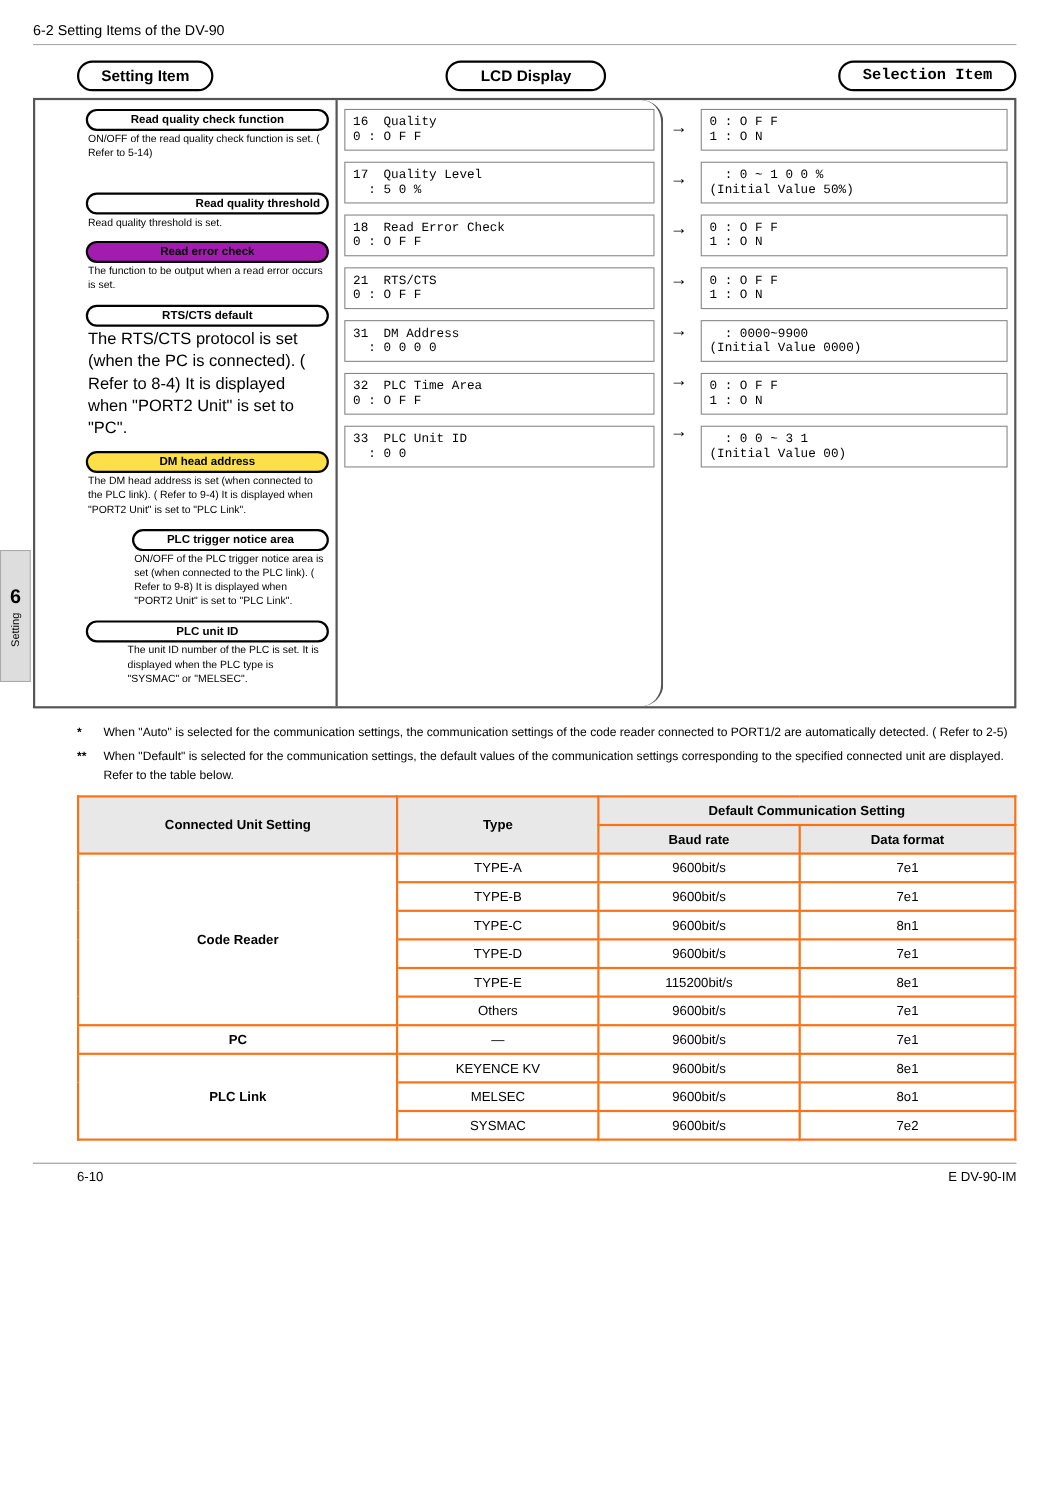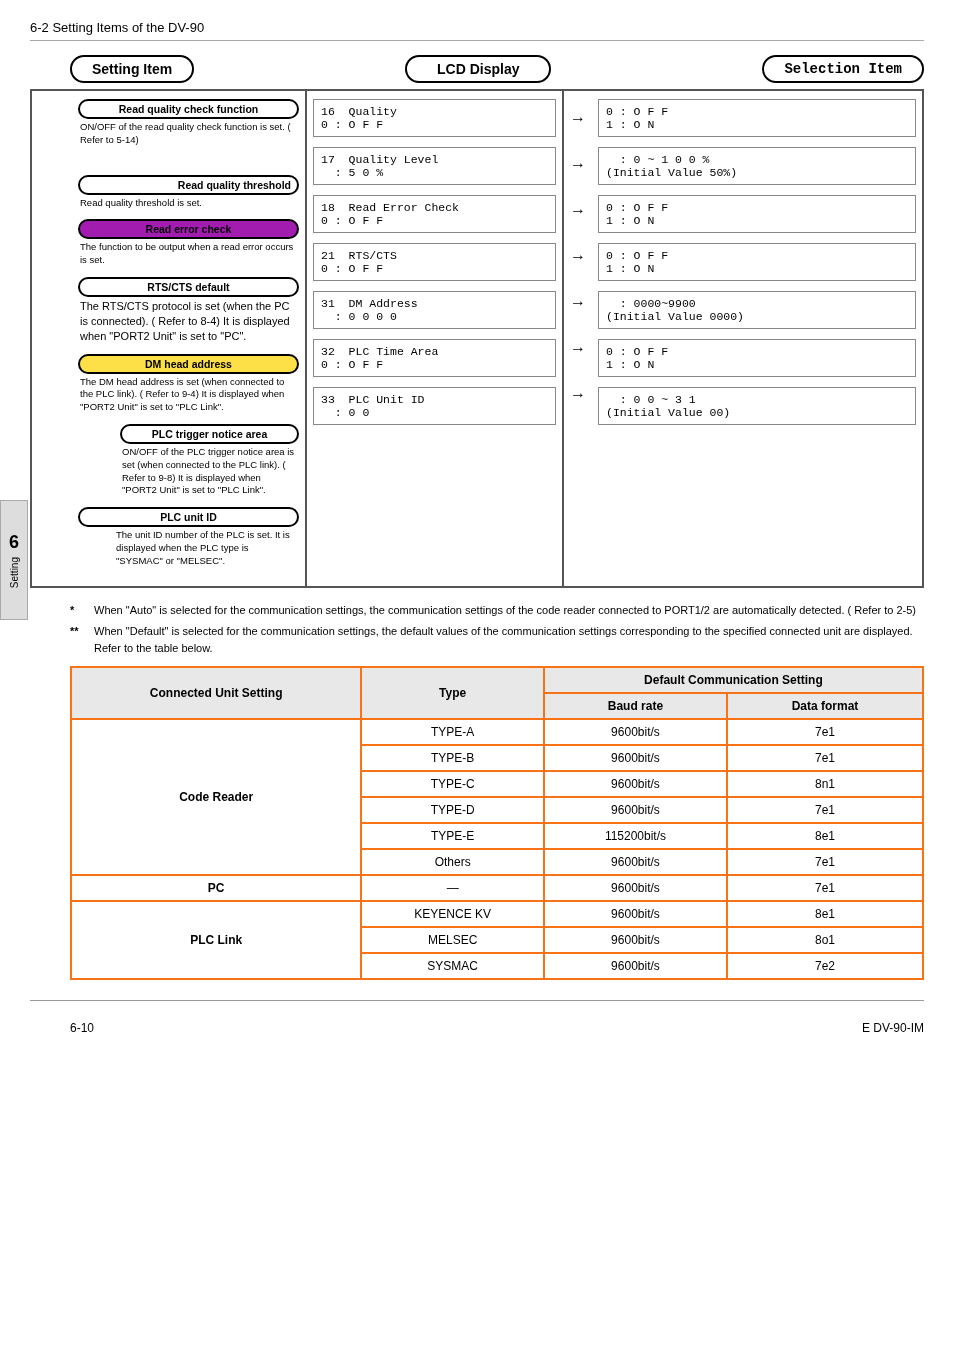--- a/index.html
+++ b/index.html
@@ -66,21 +66,21 @@
         <div style="margin-bottom: 6px;">
           <div style="border: 2px solid rgb(0, 0, 0); border-radius: 10px; padding: 2px 6px; text-align: right; font-size: 10.5px; font-weight: bold; background: rgb(255, 255, 255); margin-top: 24px;">Read quality threshold</div>
           <div style="font-size: 9.5px; line-height: 1.35; padding: 2px 2px 4px; color: rgb(0, 0, 0);">Read quality threshold is set.</div>
         </div>
         <div style="margin-bottom: 6px;">
           <div style="border: 2px solid rgb(0, 0, 0); border-radius: 10px; padding: 2px 6px; text-align: center; font-size: 10.5px; font-weight: bold; background: #a21caf;">Read error check</div>
           <div style="font-size: 9.5px; line-height: 1.35; padding: 2px 2px 4px; color: rgb(0, 0, 0);">The function to be output when a read error occurs is set.</div>
         </div>
         <div style="margin-bottom: 6px;">
           <div style="border: 2px solid rgb(0, 0, 0); border-radius: 10px; padding: 2px 6px; text-align: center; font-size: 10.5px; font-weight: bold; background: rgb(255, 255, 255);">RTS/CTS default</div>
-          <div style="font-size: 11px; line-height: 1.35; padding: 2px 2px 4px; color: rgb(0, 0, 0);">The RTS/CTS protocol is set (when the PC is connected). (  Refer to 8-4)
+          <div style="font-size: 15px; line-height: 1.35; padding: 2px 2px 4px; color: rgb(0, 0, 0);">The RTS/CTS protocol is set (when the PC is connected). (  Refer to 8-4)
 It is displayed when "PORT2 Unit" is set to "PC".</div>
         </div>
         <div style="margin-bottom: 6px;">
           <div style="border: 2px solid rgb(0, 0, 0); border-radius: 10px; padding: 2px 6px; text-align: center; font-size: 10.5px; font-weight: bold; background: #fde047;">DM head address</div>
           <div style="font-size: 9.5px; line-height: 1.35; padding: 2px 2px 4px; color: rgb(0, 0, 0);">The DM head address is set (when connected to the PLC link).
 (  Refer to 9-4)
 It is displayed when "PORT2 Unit" is set to "PLC Link".</div>
         </div>
         <div style="margin-bottom: 6px; margin-left: 42px;">
           <div style="border: 2px solid rgb(0, 0, 0); border-radius: 10px; padding: 2px 6px; text-align: center; font-size: 10.5px; font-weight: bold; background: rgb(255, 255, 255);">PLC trigger notice area</div>
@@ -88,21 +88,21 @@
 It is displayed when "PORT2 Unit" is set to "PLC Link".</div>
         </div>
         <div style="margin-bottom: 6px;">
           <div style="border: 2px solid rgb(0, 0, 0); border-radius: 10px; padding: 2px 6px; text-align: center; font-size: 10.5px; font-weight: bold; background: rgb(255, 255, 255);">PLC unit ID</div>
           <div style="font-size: 9.5px; line-height: 1.35; padding: 2px 2px 4px; color: rgb(0, 0, 0); margin-left: 36px;">The unit ID number of the PLC is set.
 It is displayed when the PLC type is "SYSMAC" or "MELSEC".</div>
         </div>
       </div>
   </div>
 
-  <div style="width:257px; border-right:2px solid #555; padding:8px 6px;">
+  <div style="width:296px; border-right:2px solid #555; padding:8px 6px;border-radius:20px;">
     <div id="lcd-container">
         <div style="border: 1px solid rgb(136, 136, 136); padding: 5px 7px; font-family: &quot;Courier New&quot;, monospace; font-size: 11.5px; white-space: pre; margin-bottom: 10px; min-height: 36px;">16  Quality
 0 : O F F</div>
         <div style="border: 1px solid rgb(136, 136, 136); padding: 5px 7px; font-family: &quot;Courier New&quot;, monospace; font-size: 11.5px; white-space: pre; margin-bottom: 10px; min-height: 36px;">17  Quality Level
   : 5 0 %</div>
         <div style="border: 1px solid rgb(136, 136, 136); padding: 5px 7px; font-family: &quot;Courier New&quot;, monospace; font-size: 11.5px; white-space: pre; margin-bottom: 10px; min-height: 36px;">18  Read Error Check
 0 : O F F</div>
         <div style="border: 1px solid rgb(136, 136, 136); padding: 5px 7px; font-family: &quot;Courier New&quot;, monospace; font-size: 11.5px; white-space: pre; margin-bottom: 10px; min-height: 36px;">21  RTS/CTS
 0 : O F F</div>
         <div style="border: 1px solid rgb(136, 136, 136); padding: 5px 7px; font-family: &quot;Courier New&quot;, monospace; font-size: 11.5px; white-space: pre; margin-bottom: 10px; min-height: 36px;">31  DM Address
@@ -223,16 +223,16 @@
         </tr>
         <tr>
           <td>SYSMAC</td>
           <td>9600bit/s</td>
           <td>7e2</td>
         </tr>
       </tbody>
   </table>
 </div>
 
-<div style="display:flex; justify-content:space-between; margin-top:20px; padding-left:40px; font-size:12px; border-top:1px solid #999; padding-top:20px;">
+<div style="display:flex; justify-content:space-between; margin-top:20px; padding-left:40px; font-size:12px; border-top:1px solid #999; padding-top:5px;">
   <span>6-10</span>
   <span>E DV-90-IM</span>
 </div>
 
 </body></html>

